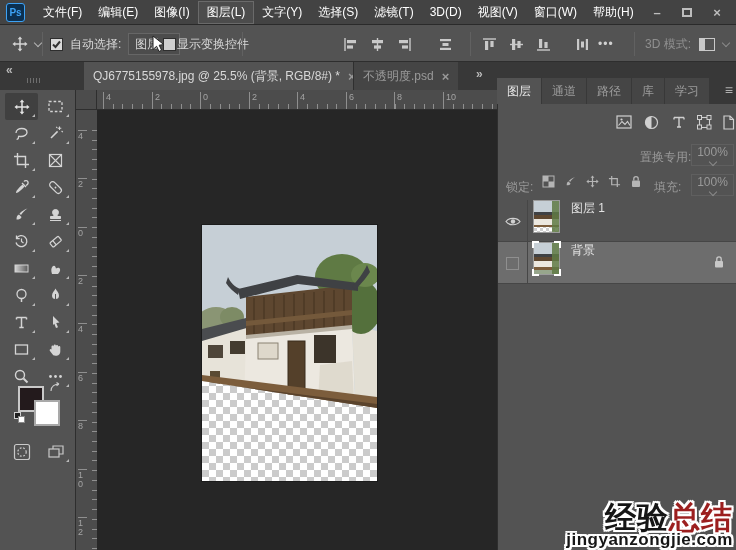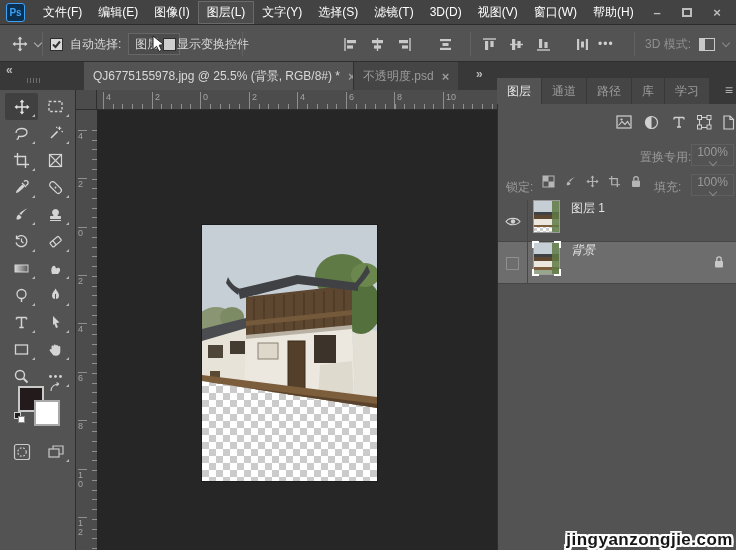--- a/index.html
+++ b/index.html
@@ -114,21 +114,21 @@
   .blendbox { position:absolute; left:8px; top:40px; width:128px; height:22px; background:#4f4f4f;
               border:1px solid #5f5f5f; display:flex; align-items:center; padding:0 7px;
               color:#9a9a9a; font-size:12px; }
   .blendbox .chev { margin-left:auto; }
   .plabel { position:absolute; color:#9a9a9a; font-size:12px; white-space:nowrap; }
   .valbox { position:absolute; width:43px; height:22px; border:1px solid #5f5f5f; display:flex;
             align-items:center; padding:0 4px; gap:3px; color:#9a9a9a; font-size:12px;flex-direction:column; }
   .lockicons { position:absolute; top:71px; display:flex; gap:9px; align-items:center; }
   .layers { position:absolute; left:0; top:96px; width:239px; }
   .lrow { position:relative; height:42px; border-bottom:1px solid #464646; display:flex; align-items:flex-start; }
-  .lrow.sel { background:#6d6d6d;font-style:italic; }
+  .lrow.sel { background:#6d6d6d; }
   .eyecol { width:30px; height:42px; border-right:1px solid #464646; display:flex; align-items:center;
             justify-content:center; flex:none; }
   .emptybox { width:13px; height:13px; border:1px solid #8f8f8f; }
   .thumb { width:27px; height:33px; margin-left:5px; border:1px solid #9b9b9b; position:relative; flex:none;
            background-color:#fff;
            background-image:linear-gradient(90deg,transparent 72%,rgba(95,122,68,.85) 72%),
              linear-gradient(180deg,#c6cfd6 0 34%,#3f4144 34% 44%,#5e4730 44% 58%,#ece8e0 58% 79%,#7c5d3c 79% 85%,transparent 85%),
              linear-gradient(45deg,#cfcfcf 25%,transparent 25% 75%,#cfcfcf 75%),
              linear-gradient(45deg,#cfcfcf 25%,transparent 25% 75%,#cfcfcf 75%);
            background-size:100% 100%,100% 100%,6px 6px,6px 6px;
@@ -604,16 +604,17 @@
           <svg class="locksym" width="12" height="14" viewBox="0 0 12 14">
             <rect x="2" y="6" width="8" height="6.5" rx="1" fill="#c8c8c8"></rect>
             <path d="M3.8 6 V4 a2.2 2.2 0 0 1 4.4 0 V6" fill="none" stroke="#c8c8c8" stroke-width="1.3"></path>
           </svg>
         </div>
       </div>
     </div>
   </div>
 
   <div class="watermark">
+    <div class="wm1"><span class="blk">经验</span><span class="red">总结</span></div>
     <div class="wm2">jingyanzongjie.com</div>
   </div>
 
 </div>
 
 </body></html>

